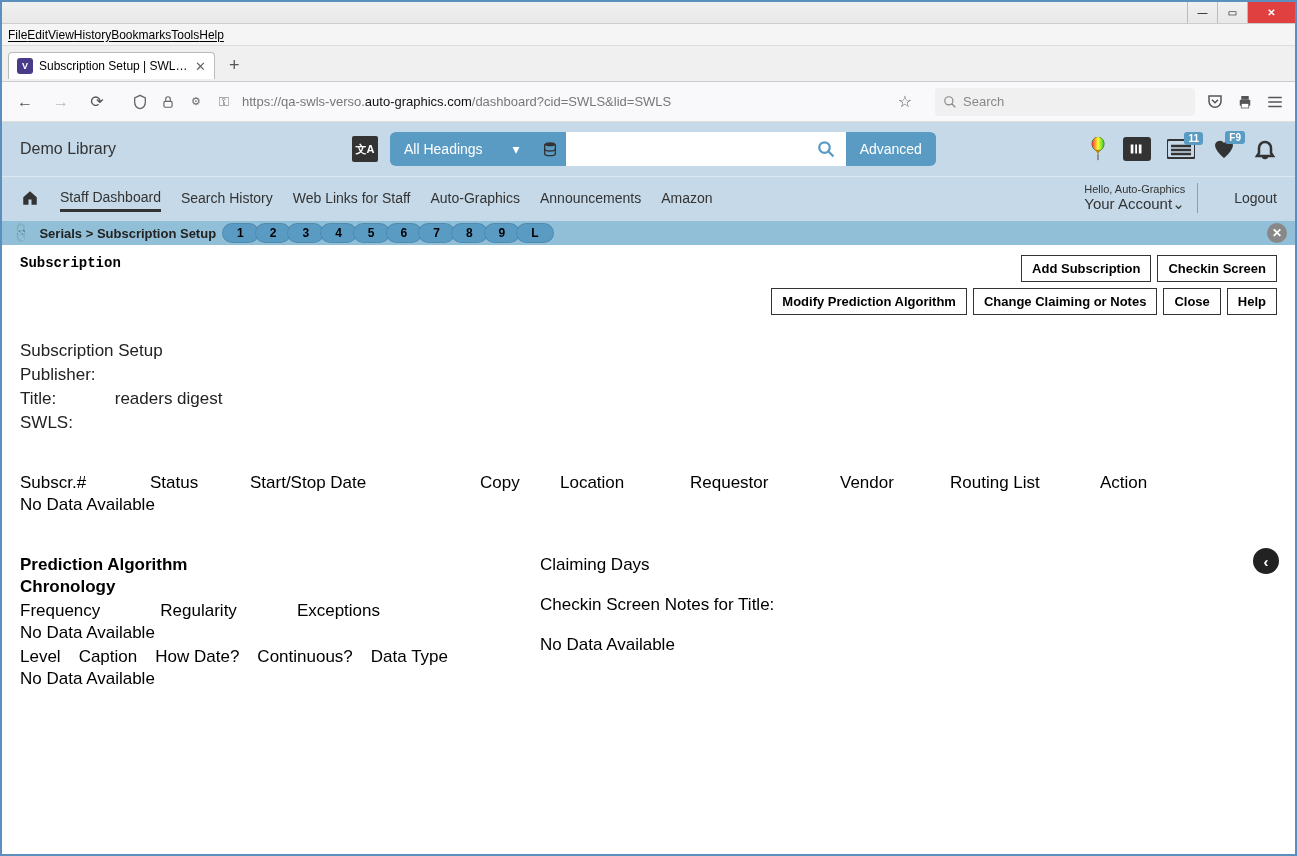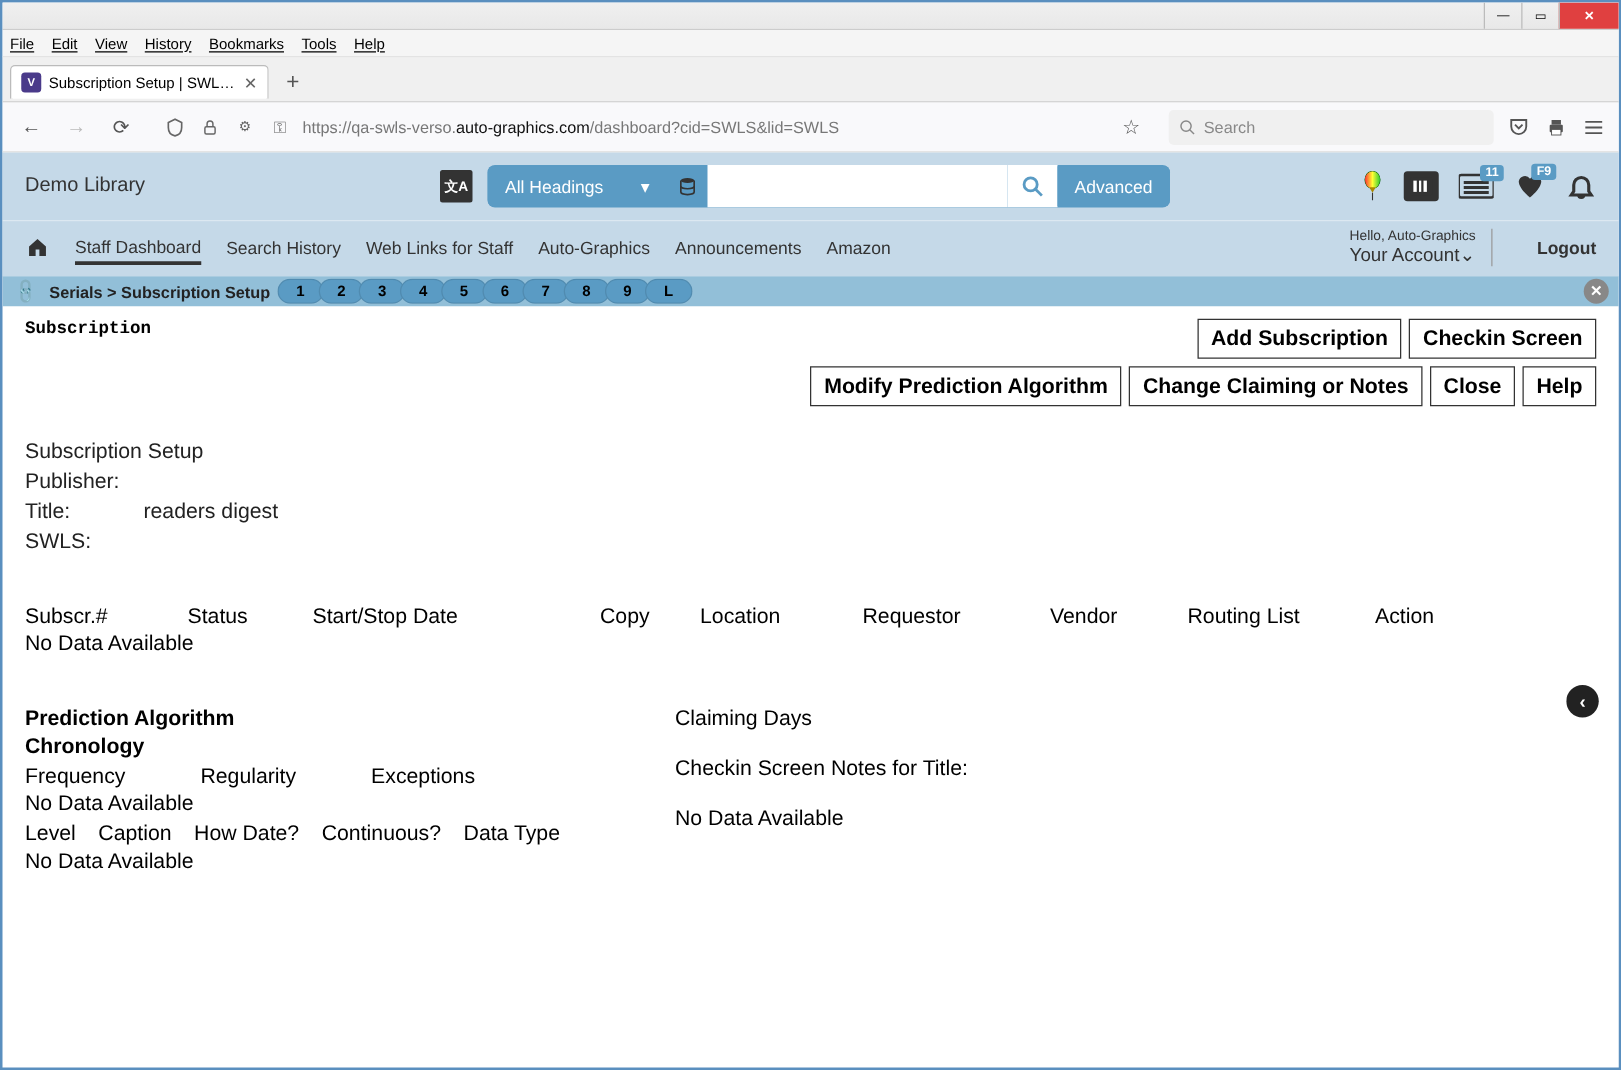--- a/index.html
+++ b/index.html
@@ -4,21 +4,21 @@
 <style>
 * { margin: 0; padding: 0; box-sizing: border-box; font-family: "Segoe UI", Arial, sans-serif; }
 body { background: #fff; width: 1297px; height: 856px; overflow: hidden; border: 2px solid #5a8fbf; position: relative; }
 
 
 .win-top { height: 22px; background: linear-gradient(#f0f0f0, #e8e8e8); display: flex; justify-content: flex-end; align-items: stretch; border-bottom: 1px solid #ccc; }
 .win-btn { width: 30px; display: flex; align-items: center; justify-content: center; font-size: 10px; border-left: 1px solid #bbb; }
 .win-close { background: #e04040; color: #fff; width: 48px; font-weight: bold; }
 
 
-.browser-menu { height: 22px; background: #f5f5f5; display: flex; align-items: center; padding: 0 6px; font-size: 12px; gap: 14px; border-bottom: 1px solid #ddd; text-align: center; }
+.browser-menu { height: 22px; background: #f5f5f5; display: flex; align-items: center; padding: 0 6px; font-size: 12px; border-bottom: 1px solid #ddd; text-align: center; }
 .browser-menu span { text-decoration: underline; text-decoration-style: solid; text-underline-offset: 2px; }
 
 
 .tab-bar { height: 36px; background: #f0f0f0; display: flex; align-items: center; padding: 4px 6px 0 6px; gap: 6px; border-bottom: 1px solid #ccc; }
 .tab { background: #fff; border: 1px solid #bbb; border-bottom: none; border-radius: 4px 4px 0 0; padding: 5px 8px; display: flex; align-items: center; gap: 6px; font-size: 12px; max-width: 210px; }
 .tab-favicon { width: 16px; height: 16px; background: #4a3a8a; border-radius: 3px; display:inline-flex; align-items:center; justify-content:center; color:#fff; font-size:9px; font-weight:bold;}
 .tab-close { color: #666; font-size: 13px; cursor: pointer; }
 .new-tab { font-size: 18px; color: #555; padding: 0 8px; }
 
 
@@ -50,36 +50,36 @@
 .badge { position:absolute; top:-6px; right:-8px; background:#5a9bc4; color:#fff; font-size:10px; padding:1px 4px; border-radius:3px; font-weight:bold;}
 
 
 .nav-bar { background: #c5d9e8; padding: 6px 18px 8px 18px; display: flex; align-items: center; gap: 20px; font-size: 14px; border-top: 1px solid rgba(255,255,255,0.4); }
 .nav-home { font-size: 18px; color:#333;}
 .nav-link { color: #333; padding: 4px 0;}
 .nav-link.active { border-bottom: 3px solid #333; font-weight:500;}
 .account-area { margin-left: auto; text-align: left; padding-right: 12px; border-right: 1px solid #999;}
 .account-hello { font-size: 11px; color: #333; }
 .account-name { font-size: 15px; color: #333; }
-.logout { padding-left: 16px; color:#333;font-weight:bold;}
+.logout { padding-left: 16px; color:#333;}
 
 
 .crumb-bar { background: #92bfd8; padding: 2px 10px; display: flex; align-items: center; gap: 10px; font-size: 13px; position:relative;}
 .link-icon { transform: rotate(-45deg); font-size: 14px;}
 .crumb-text { color: #222; font-weight: bold; }
 .pills { display: flex; gap: 0; }
 .pill { background: #5a9bc4; color: #000; font-weight: bold; font-size: 12px; padding: 2px 14px; border-radius: 10px; margin-left: -4px; border: 1px solid rgba(0,0,0,0.1);}
 .close-circle { position:absolute; right:8px; width:20px; height:20px; background:#888; color:#fff; border-radius:50%; display:flex; align-items:center; justify-content:center; font-size:12px; font-weight:bold;}
 
 
 .content { padding: 10px 18px; position:relative;}
 .page-head-row { display: flex; justify-content: space-between; align-items: flex-start; margin-bottom: 6px;}
 .page-title { font-size: 14px; font-weight: bold; font-family: Liberation Mono, monospace; }
 .btn-row { display: flex; gap: 6px; justify-content: flex-end; margin-bottom: 6px;}
-.btn { border: 1px solid #333; background: #fff; padding: 5px 10px; font-size: 17px; font-weight: bold; cursor: pointer; }
+.btn { border: 1px solid #333; background: #fff; padding: 5px 10px; font-size: 13px; font-weight: bold; cursor: pointer; }
 
 .setup-block { margin-top: 20px; font-size: 17px; color: #222; }
 .setup-block .row { margin-bottom: 4px; }
 .setup-block .label { display: inline-block; width: 90px; }
 
 .sub-table { margin-top: 40px; font-size: 17px; }
 .sub-table .headers { display: flex; }
 .sub-table .headers > div { padding-right: 30px; }
 .no-data { margin-top: 2px; font-size: 17px;}
 

